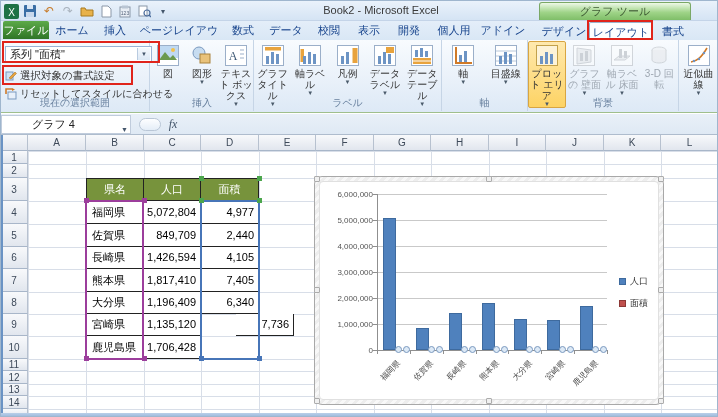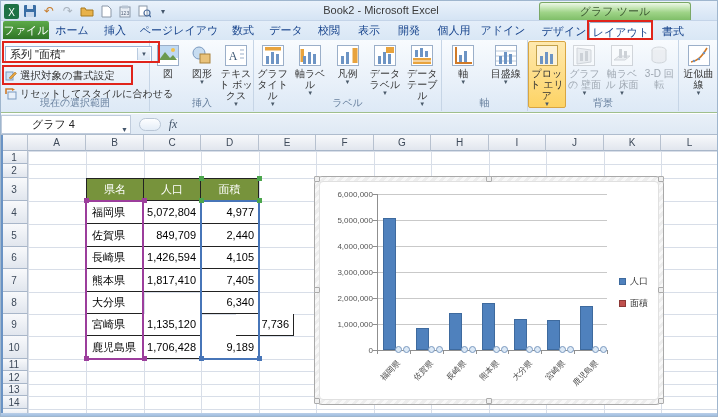--- a/index.html
+++ b/index.html
@@ -500,27 +500,27 @@
       <div class="tcell name" style="left: 85px; top: 89px; width: 58px; height: 23px; border-left: 1px solid rgb(34, 34, 34);">佐賀県</div>
       <div class="tcell num" style="left: 143px; top: 89px; width: 57px; height: 23px; border-left: none;">849,709</div>
       <div class="tcell num" style="left: 200px; top: 89px; width: 58px; height: 23px; border-left: none;">2,440</div>
       <div class="tcell name" style="left: 85px; top: 112px; width: 58px; height: 22px; border-left: 1px solid rgb(34, 34, 34);">長崎県</div>
       <div class="tcell num" style="left: 143px; top: 112px; width: 57px; height: 22px; border-left: none;">1,426,594</div>
       <div class="tcell num" style="left: 200px; top: 112px; width: 58px; height: 22px; border-left: none;">4,105</div>
       <div class="tcell name" style="left: 85px; top: 134px; width: 58px; height: 23px; border-left: 1px solid rgb(34, 34, 34);">熊本県</div>
       <div class="tcell num" style="left: 143px; top: 134px; width: 57px; height: 23px; border-left: none;">1,817,410</div>
       <div class="tcell num" style="left: 200px; top: 134px; width: 58px; height: 23px; border-left: none;">7,405</div>
       <div class="tcell name" style="left: 85px; top: 157px; width: 58px; height: 22px; border-left: 1px solid rgb(34, 34, 34);">大分県</div>
+      <div class="tcell num" style="left: 143px; top: 157px; width: 57px; height: 22px; border-left: none;">1,196,409</div>
       <div class="tcell num" style="left: 200px; top: 157px; width: 58px; height: 22px; border-left: none;">6,340</div>
       <div class="tcell name" style="left: 85px; top: 179px; width: 58px; height: 22px; border-left: 1px solid rgb(34, 34, 34);">宮崎県</div>
       <div class="tcell num" style="left: 143px; top: 179px; width: 57px; height: 22px; border-left: none;">1,135,120</div>
       <div class="tcell num" style="left: 200px; top: 179px; width: 58px; height: 22px; border-left: none; margin-left: 35px;">7,736</div>
       <div class="tcell name" style="left: 85px; top: 201px; width: 58px; height: 23px; border-left: 1px solid rgb(34, 34, 34);">鹿児島県</div>
       <div class="tcell num" style="left: 143px; top: 201px; width: 57px; height: 23px; border-left: none;">1,706,428</div>
-      <div class="tcell num" style="left: 200px; top: 201px; width: 58px; height: 23px; border-left: none;">9,189</div>
       <div class="rangebox" style="left: 84px; top: 65px; width: 59px; height: 160px; border: 2px solid rgb(156, 62, 156);"></div>
       <div class="rangebox" style="left: 199px; top: 65px; width: 60px; height: 160px; border: 2px solid rgb(71, 117, 184);"></div>
       <div class="handle" style="left: 198px; top: 41px; background: rgb(76, 166, 76);"></div>
       <div class="handle" style="left: 256px; top: 41px; background: rgb(76, 166, 76);"></div>
       <div class="handle" style="left: 198px; top: 63px; background: rgb(76, 166, 76);"></div>
       <div class="handle" style="left: 256px; top: 63px; background: rgb(76, 166, 76);"></div>
       <div class="handle" style="left: 83px; top: 63px; background: rgb(156, 62, 156);"></div>
       <div class="handle" style="left: 141px; top: 63px; background: rgb(156, 62, 156);"></div>
       <div class="handle" style="left: 83px; top: 221px; background: rgb(156, 62, 156);"></div>
       <div class="handle" style="left: 141px; top: 221px; background: rgb(156, 62, 156);"></div>

